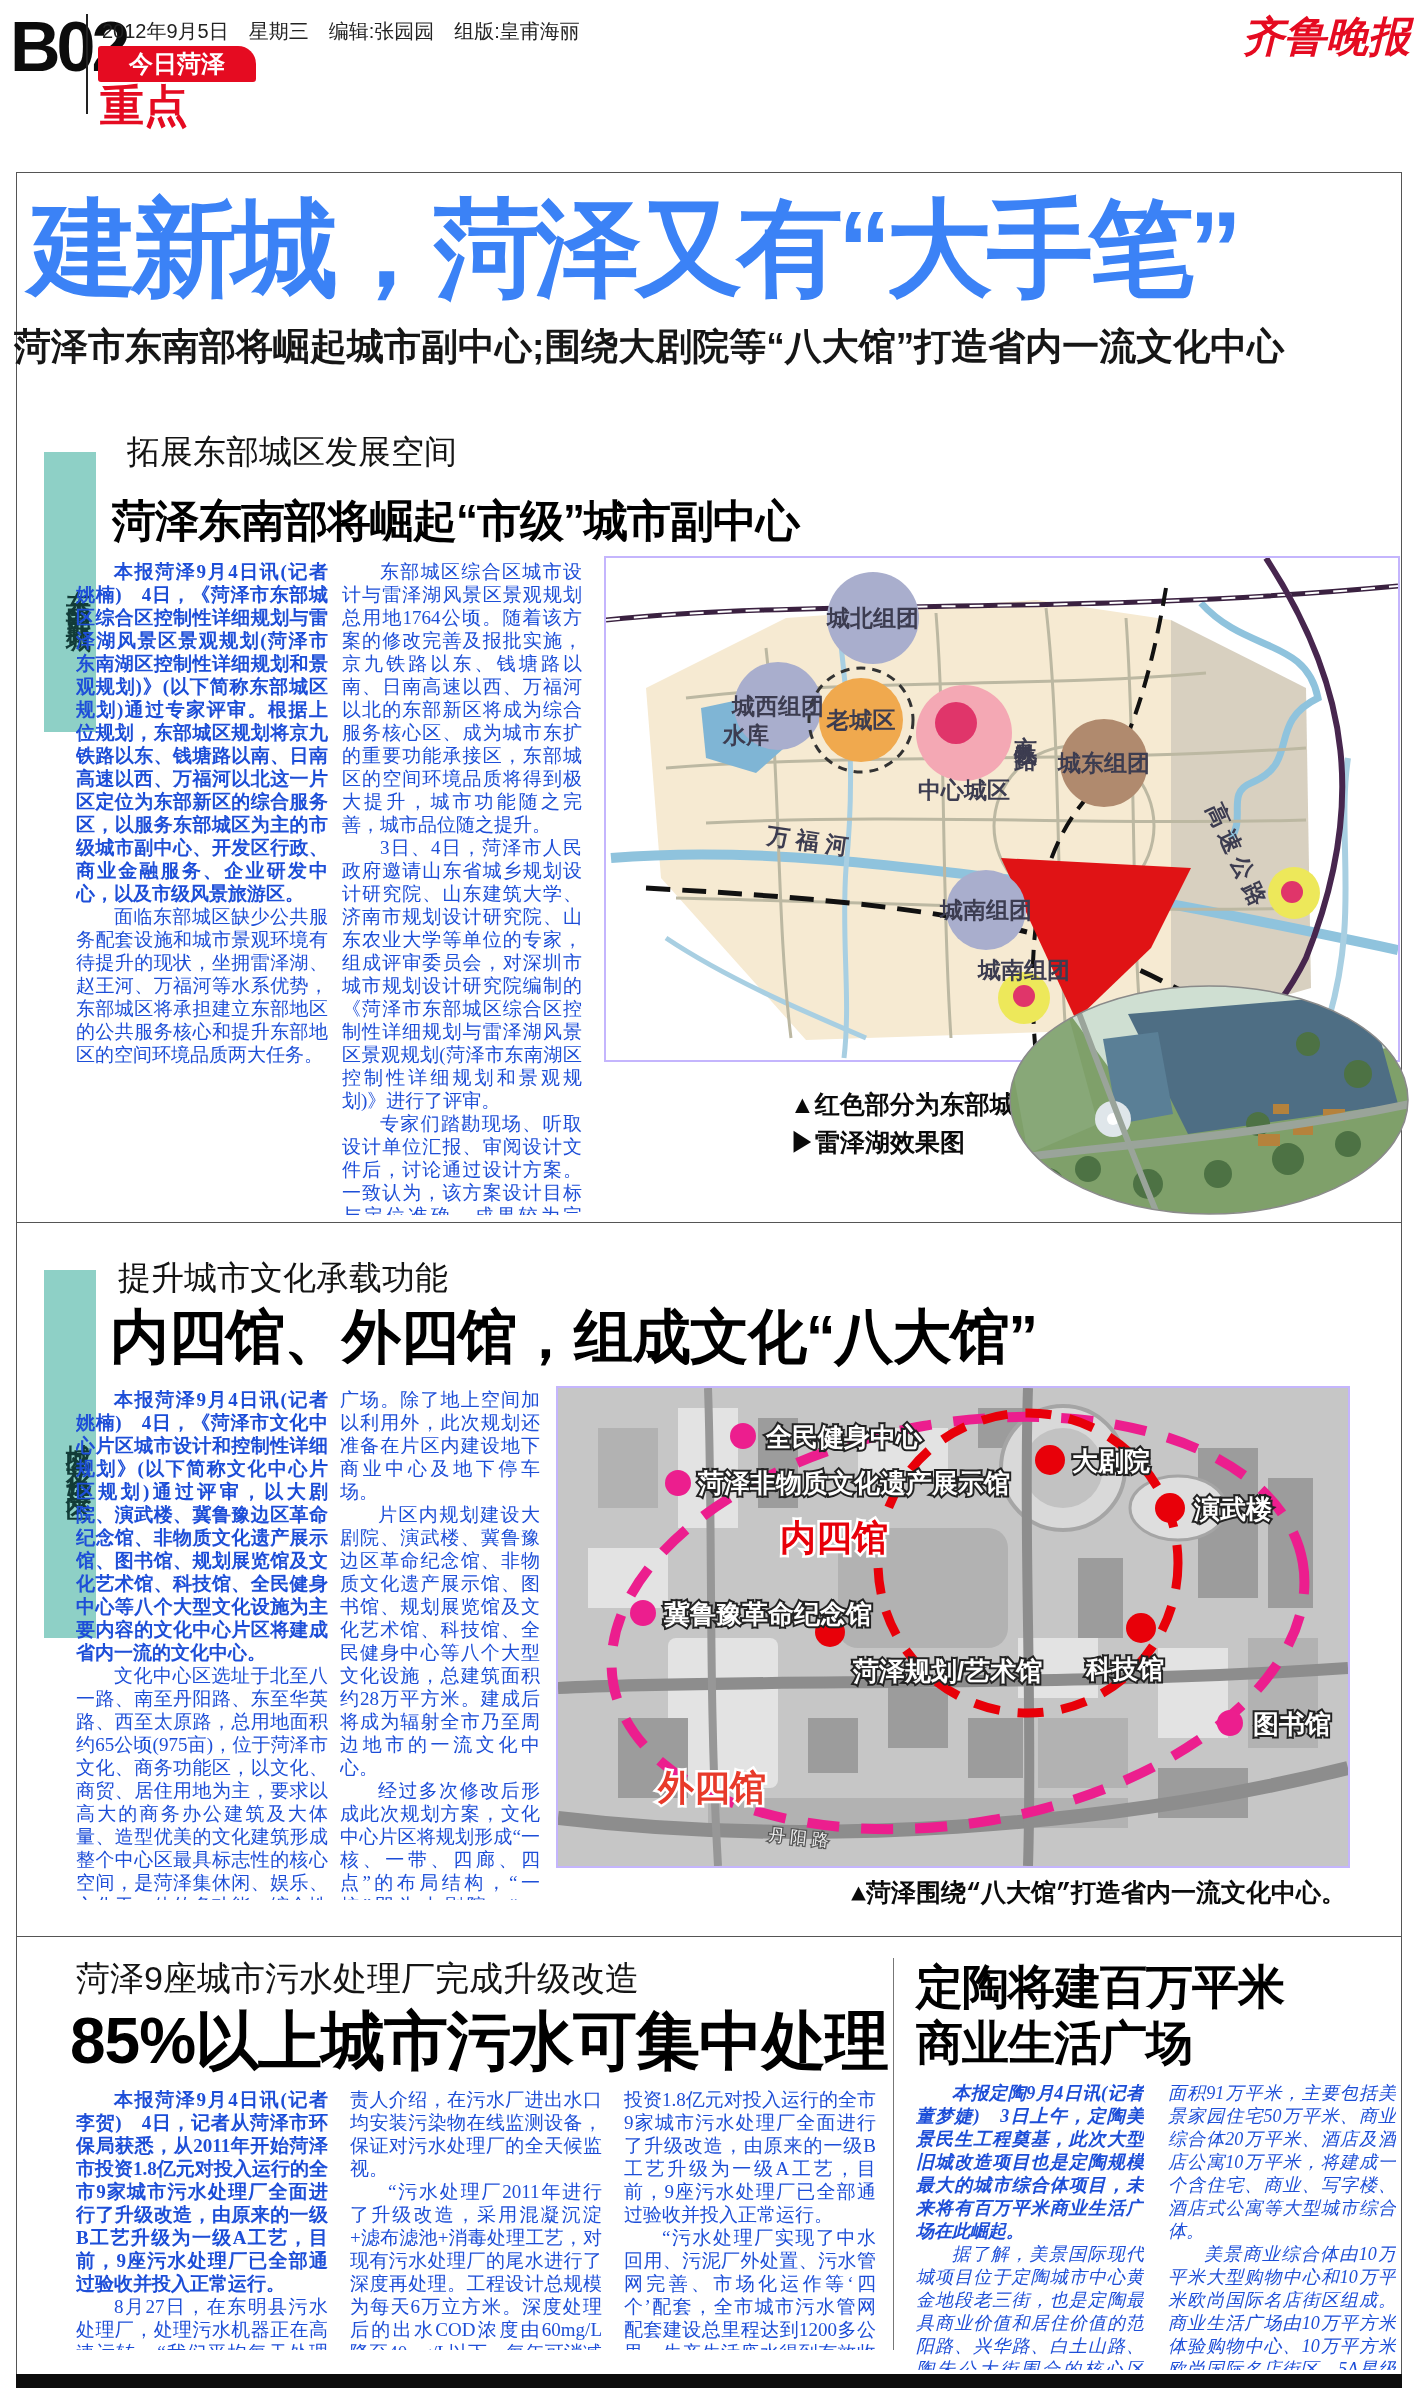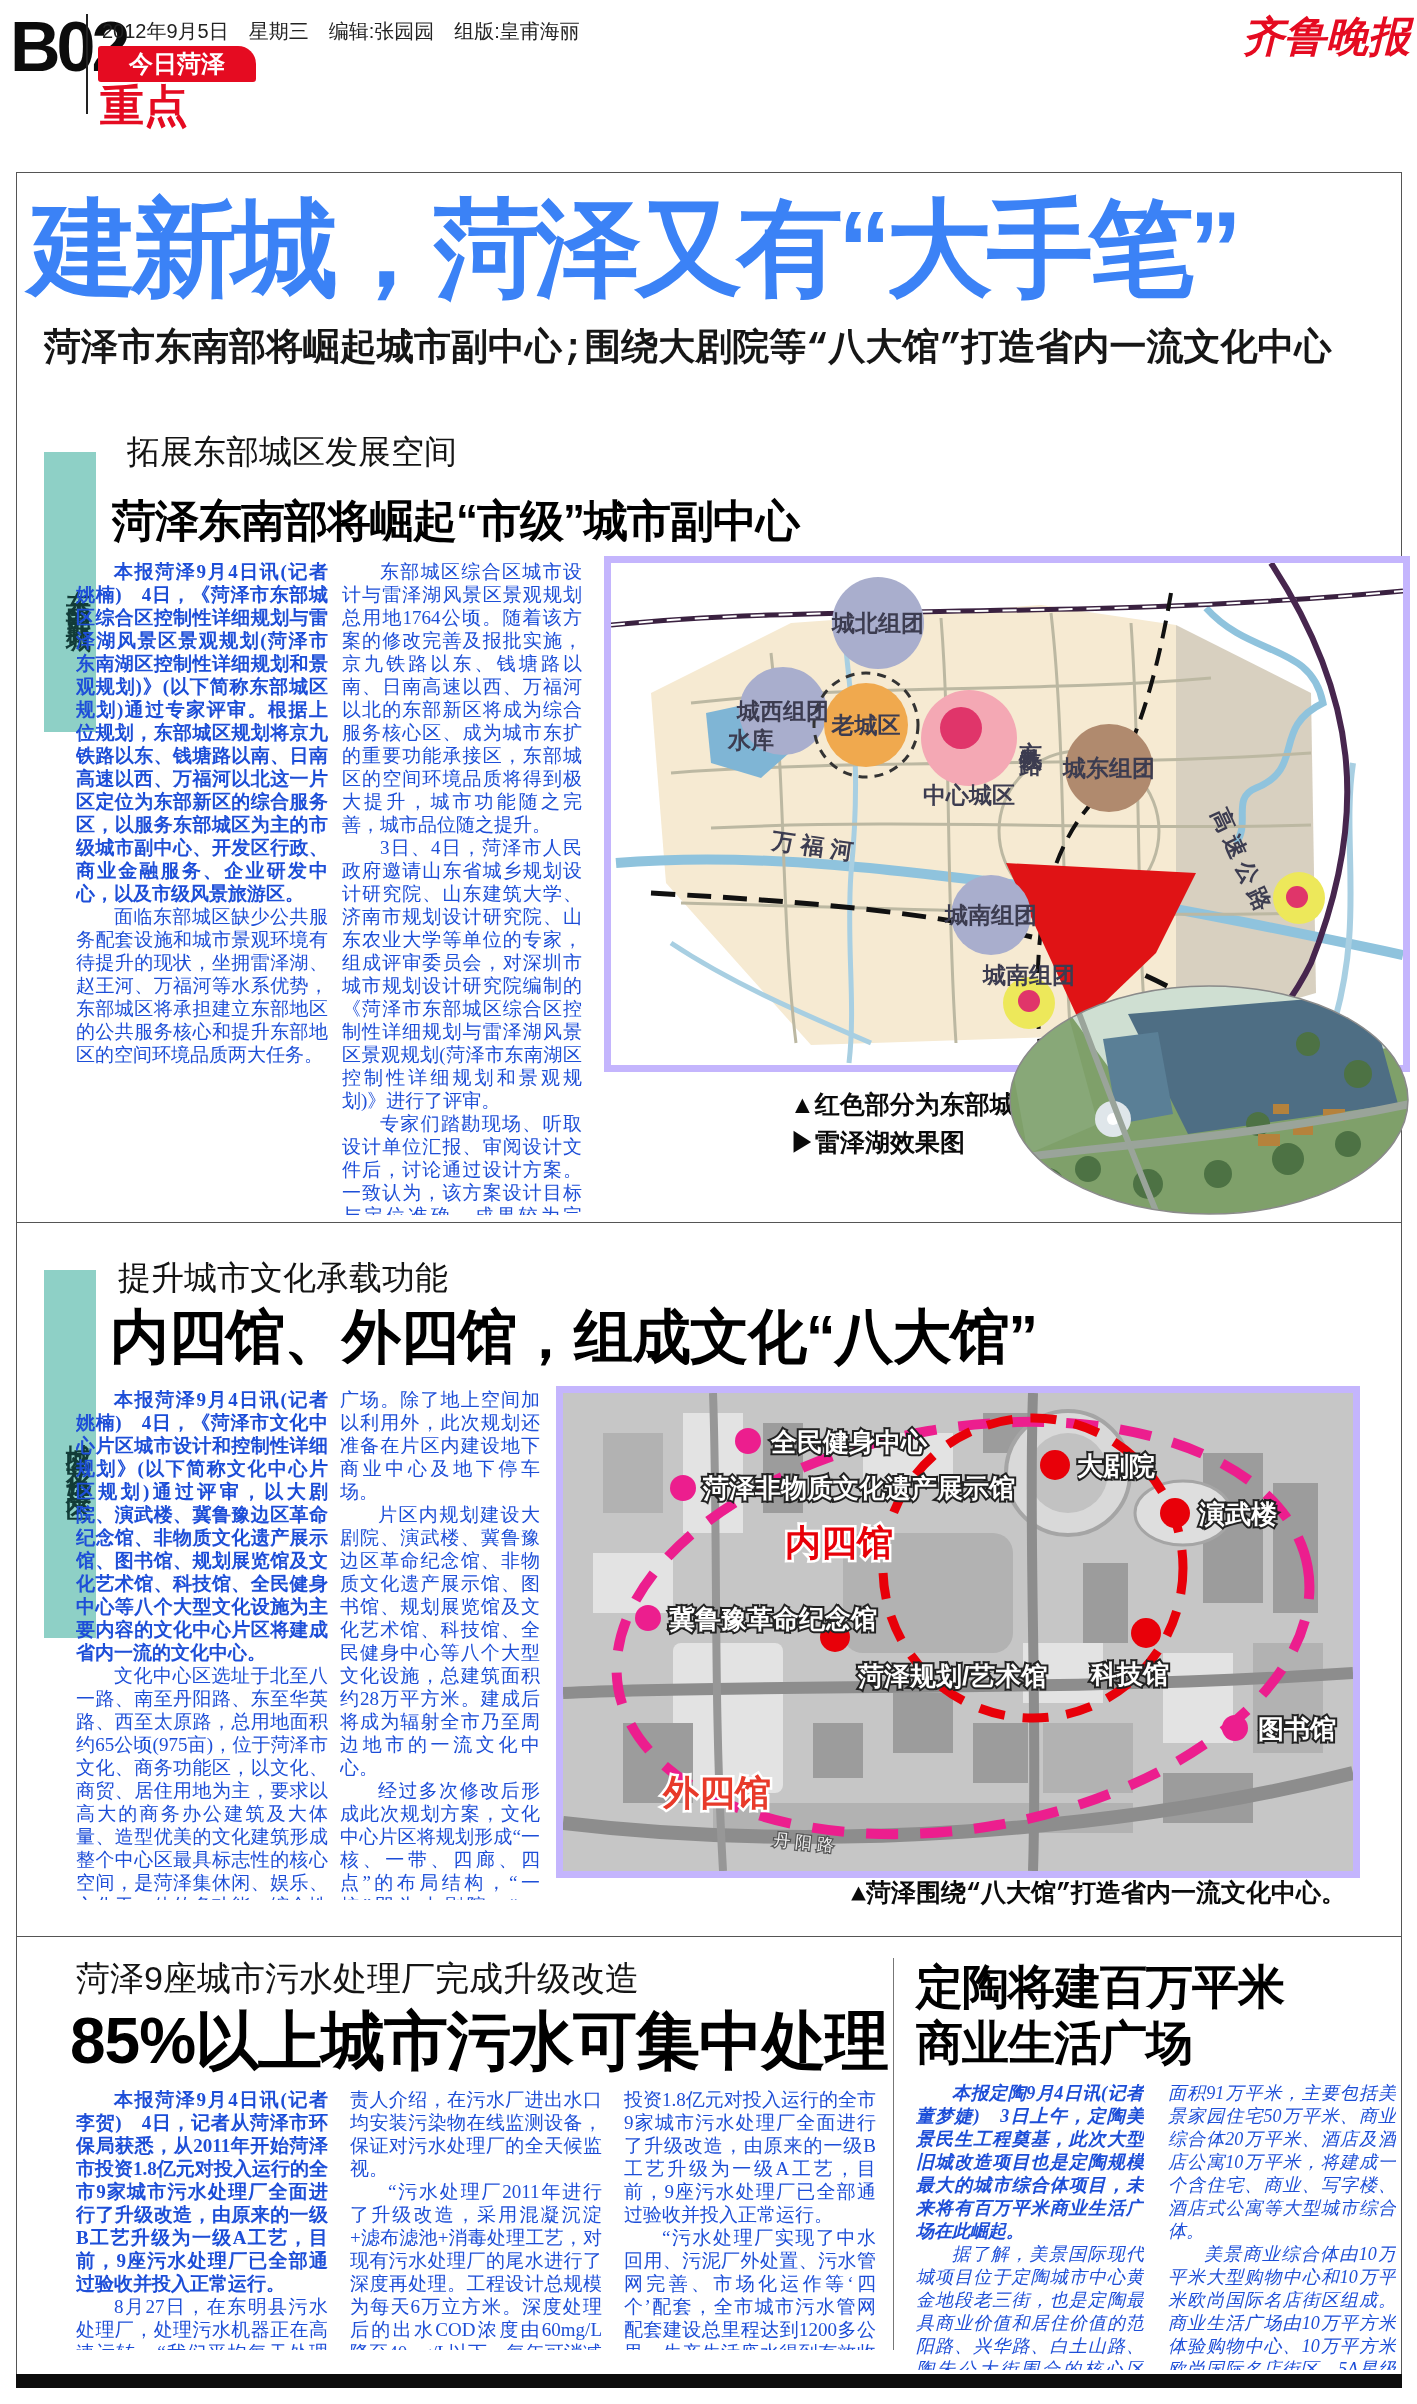--- a/index.html
+++ b/index.html
@@ -19,36 +19,36 @@
   #logo{left:1238px;top:14px;width:172px;font-family:"DejaVu Serif",serif;font-style:italic;
         font-weight:700;font-size:42px;color:var(--accent);text-align:right;line-height:1.1;}
   
   #frame{left:16px;top:172px;width:1384px;height:2202px;border-left:1px solid #555;
          border-right:1px solid #555;border-top:1px solid #555;}
   .hrule{left:16px;width:1386px;height:1px;background:#555;}
   #bottombar{left:16px;top:2374px;width:1386px;height:14px;background:#0d0d0d;}
   
   #main-headline{left:30px;top:193px;width:1360px;font-family:"Liberation Sans",sans-serif;
                  font-weight:700;font-size:106px;letter-spacing:-5px;line-height:1.05;color:#3b82f6;}
-  #subhead{left:44px;top:322px;width:1360px;font-family:Liberation Mono, monospace;
+  #subhead{left:14px;top:322px;width:1360px;font-family:Liberation Sans, sans-serif;
            font-weight:600;font-size:37px;color:#161616;}
   
   .vtag{width:52px;background:var(--teal);color:#123c38;font-family:"Liberation Sans",sans-serif;
         font-weight:700;font-size:25px;writing-mode:vertical-rl;text-orientation:upright;
         letter-spacing:9px;text-align:center;padding:14px 0;}
   .kicker{font-family:"Liberation Sans",sans-serif;font-size:33px;font-weight:500;color:#141414;}
   .sec-headline{font-family:"Liberation Sans",sans-serif;font-weight:900;color:#000;letter-spacing:-1px;}
   
   .col{overflow:hidden;text-align:justify;}
   .col p{margin:0;text-indent:2em;font-size:19px;line-height:23px;color:#1d4ed8;}
   .lede{font-weight:700;}
   .kai p{font-style:italic;font-size:18px;line-height:23px;}
   .caption{font-family:"Liberation Sans",sans-serif;font-weight:700;font-size:25px;color:#0a0a0a;}
   
-  .mapbox{border:7px solid #c4b5fd;background:#fff;}
+  .mapbox{border:2px solid #c4b5fd;background:#fff;}
   svg text{font-family:"Liberation Sans",sans-serif;}
   .m1label{font-size:23px;font-weight:700;fill:#3c3c50;}
   .m2label{font-size:26px;font-weight:700;fill:#fff;stroke:#222;stroke-width:4px;paint-order:stroke;}
   .m2big{font-size:36px;font-weight:900;stroke:#fff;stroke-width:5px;paint-order:stroke;}
   #divider-bottom{background:#777;}
 </style>
 </head>
 <body>
 
 <div id="page">

